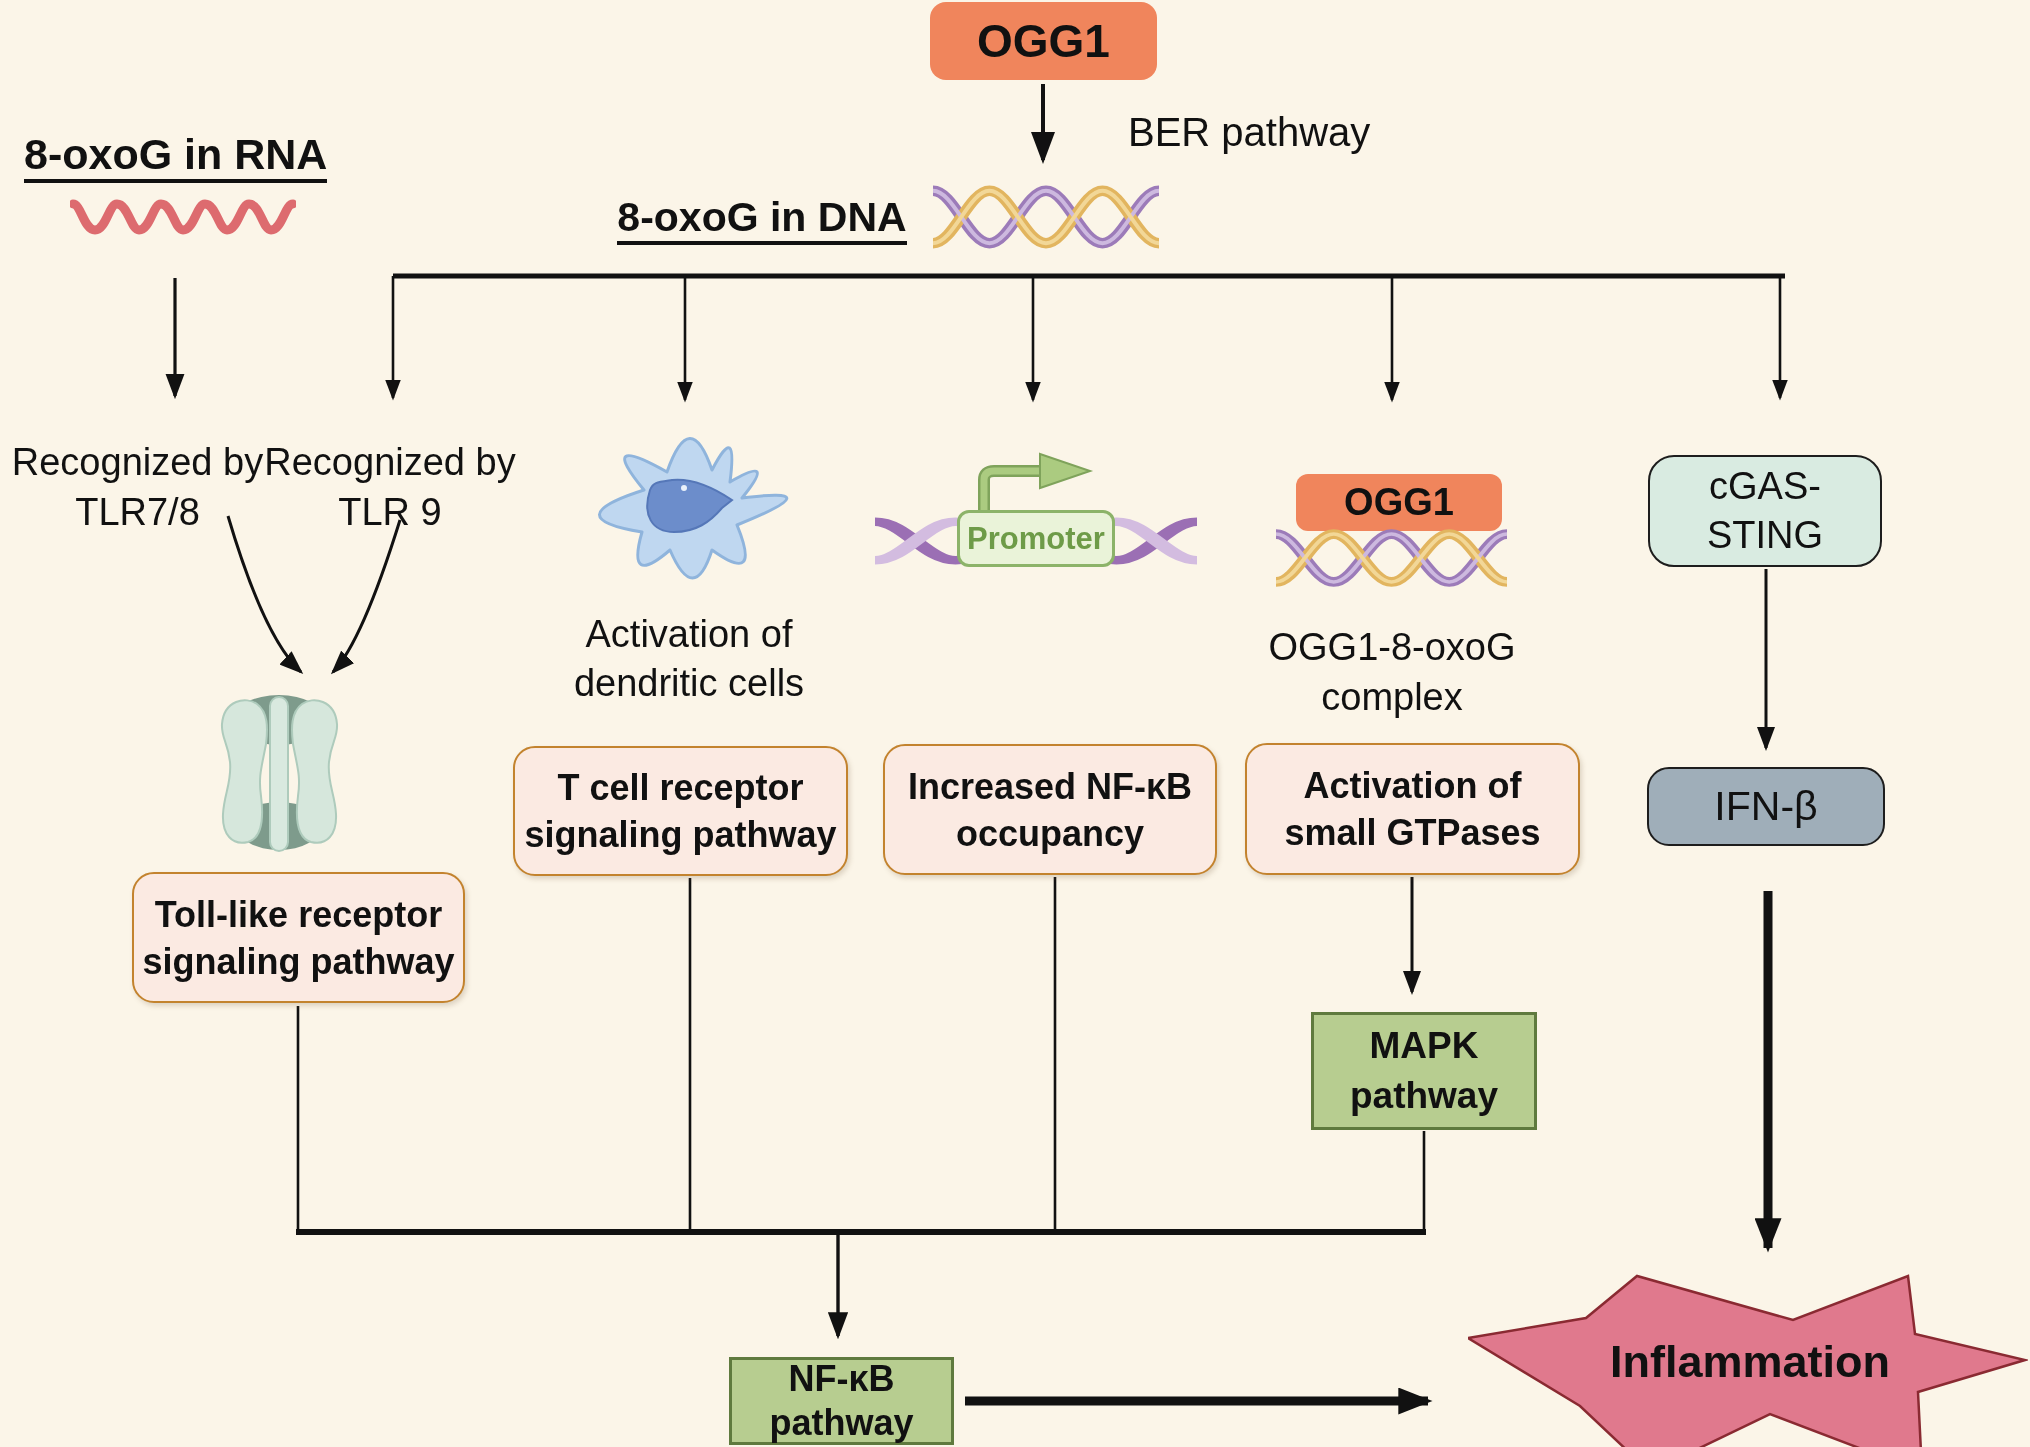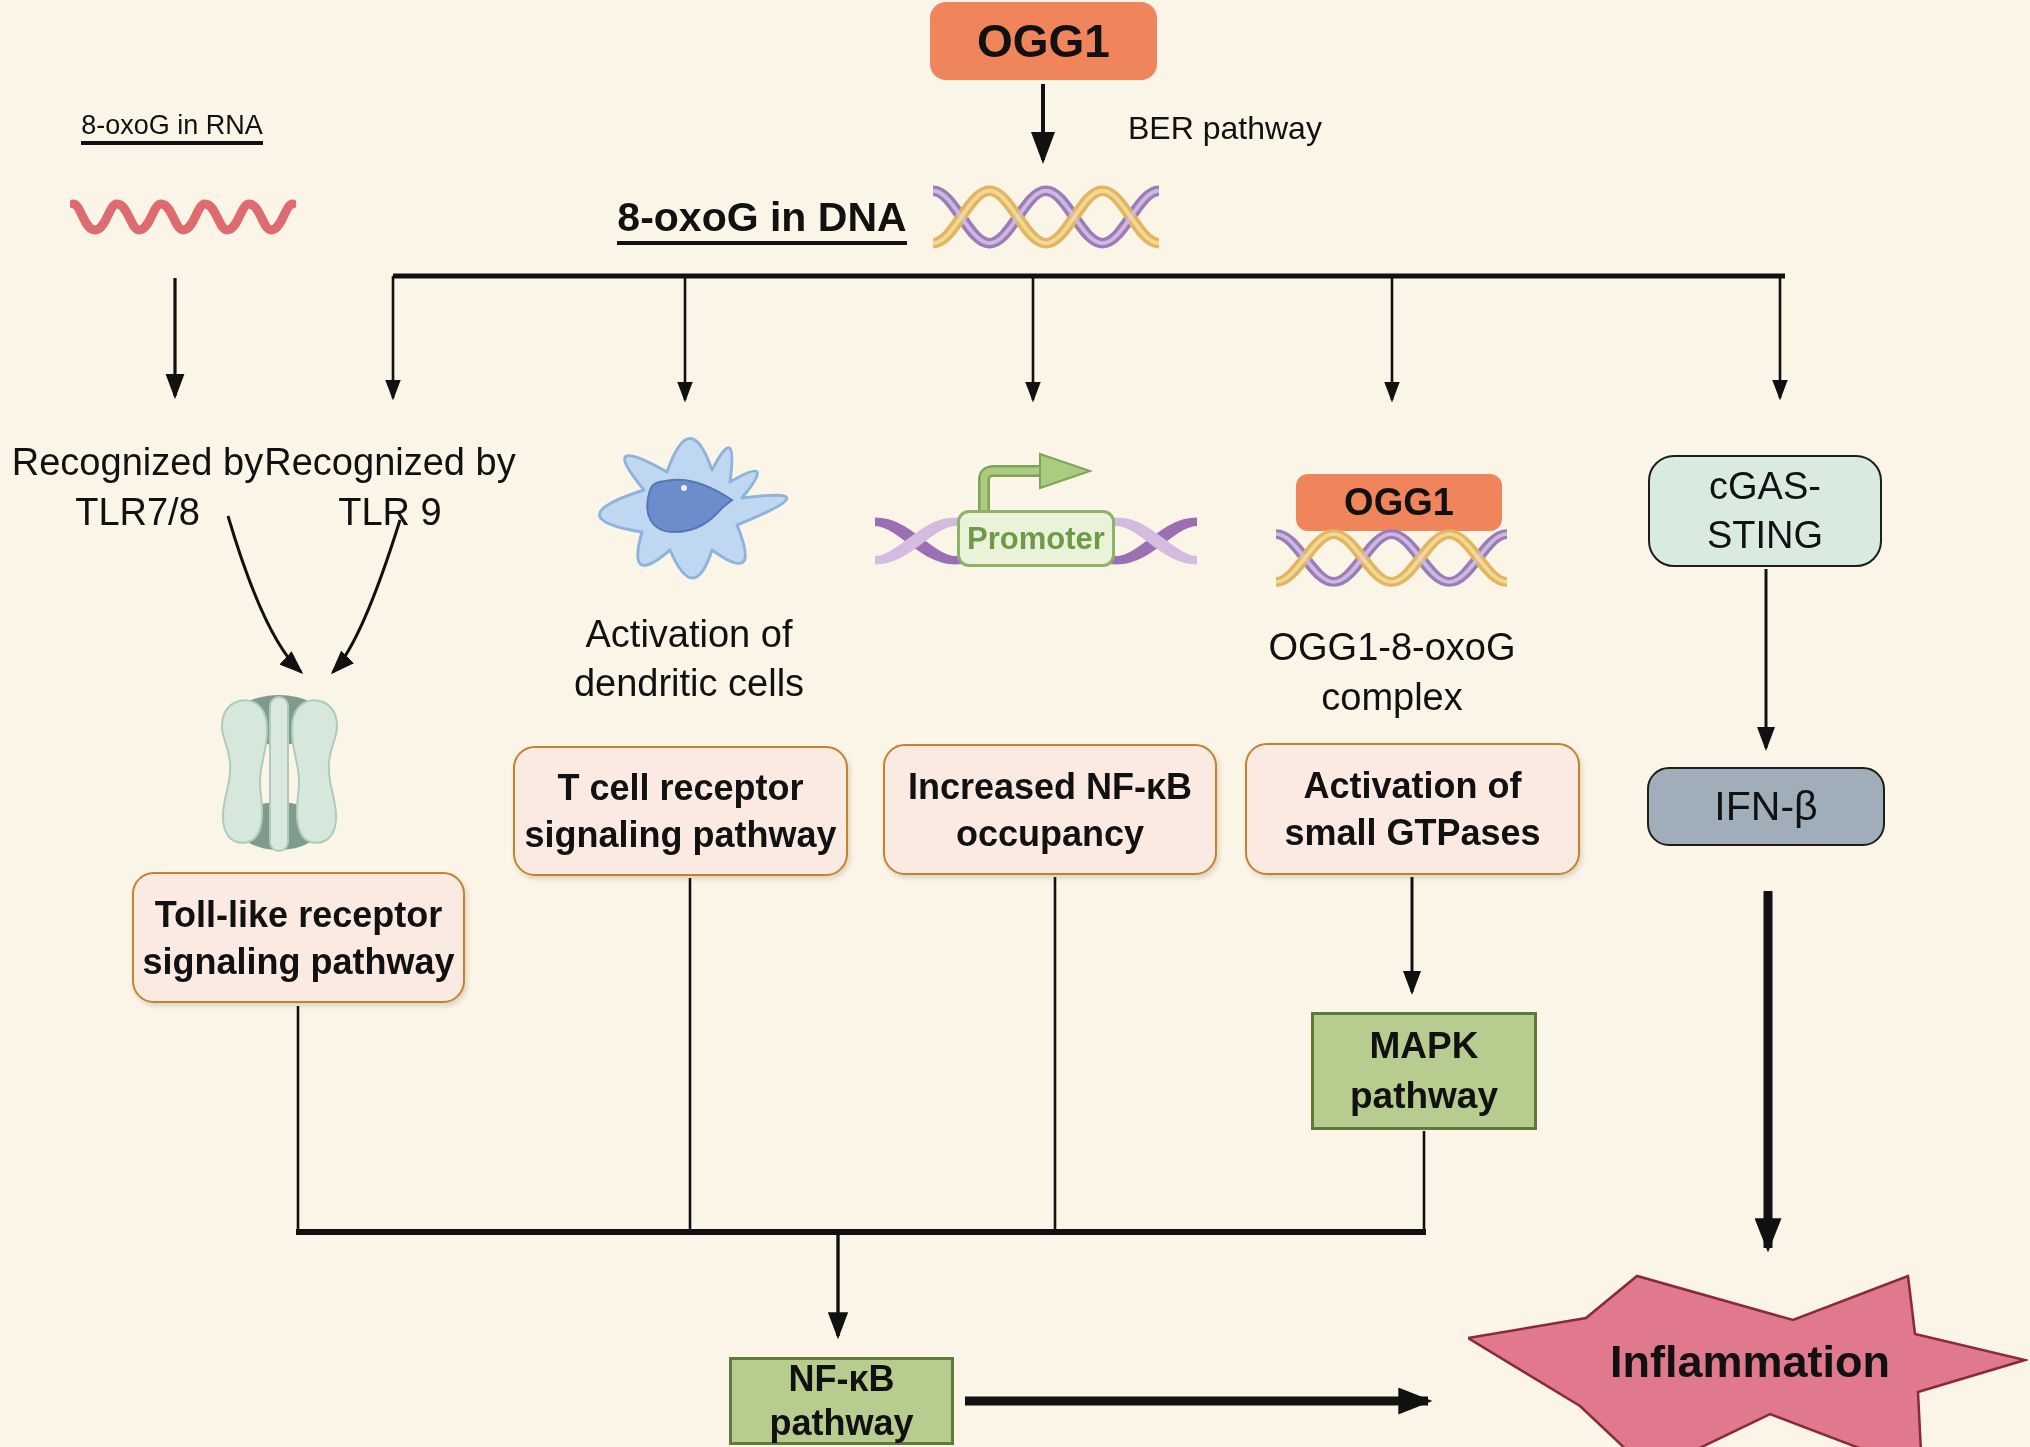--- a/index.html
+++ b/index.html
@@ -69,23 +69,23 @@
       <path d="M984,514 V480 Q984,471 994,471 H1042" stroke="#7FA35B" stroke-width="12" fill="none"></path>
       <path d="M984,514 V480 Q984,471 994,471 H1042" stroke="#ABCB80" stroke-width="7" fill="none"></path>
       <path d="M1040,454 L1090,471 L1040,488 Z" fill="#ABCB80" stroke="#7FA35B" stroke-width="2"></path>
     </g>
   </svg>
 
   <div class="node orange-box" style="left:930px;top:2px;width:227px;height:78px;font-size:46px;">
     <span>OGG1</span>
   </div>
 
-  <div class="lbl" style="left:1128px;top:110px;width:260px;font-size:32px;text-align:left;">BER pathway</div>
-
-  <div class="lbl" style="left:24px;top:110px;width:296px;font-size:27px;font-weight:normal;">
+  <div class="lbl" style="left:1128px;top:110px;width:260px;font-size:40px;text-align:left;">BER pathway</div>
+
+  <div class="lbl" style="left:24px;top:130px;width:296px;font-size:43px;font-weight:bold;">
     <span class="ul">8-oxoG in RNA</span>
   </div>
 
   <svg class="abs helix" style="left:70px;top:196px;" width="226" height="44" viewBox="0 0 226 44">
     <path d="M3,8 C11,8 14,34 25,34 C36,34 39,8 47,8 C58,8 61,34 69,34 C80,34 83,8 91,8 C102,8 105,34 113,34 C124,34 127,8 135,8 C146,8 149,34 157,34 C168,34 171,8 179,8 C190,8 193,34 201,34 C212,34 215,8 223,8" stroke="#DD6B6F" stroke-width="9" fill="none"></path>
   </svg>
 
   <div class="lbl" style="left:596px;top:194px;width:332px;font-size:41px;font-weight:bold;text-align:center;">
     <span class="ul">8-oxoG in DNA</span>
   </div>

